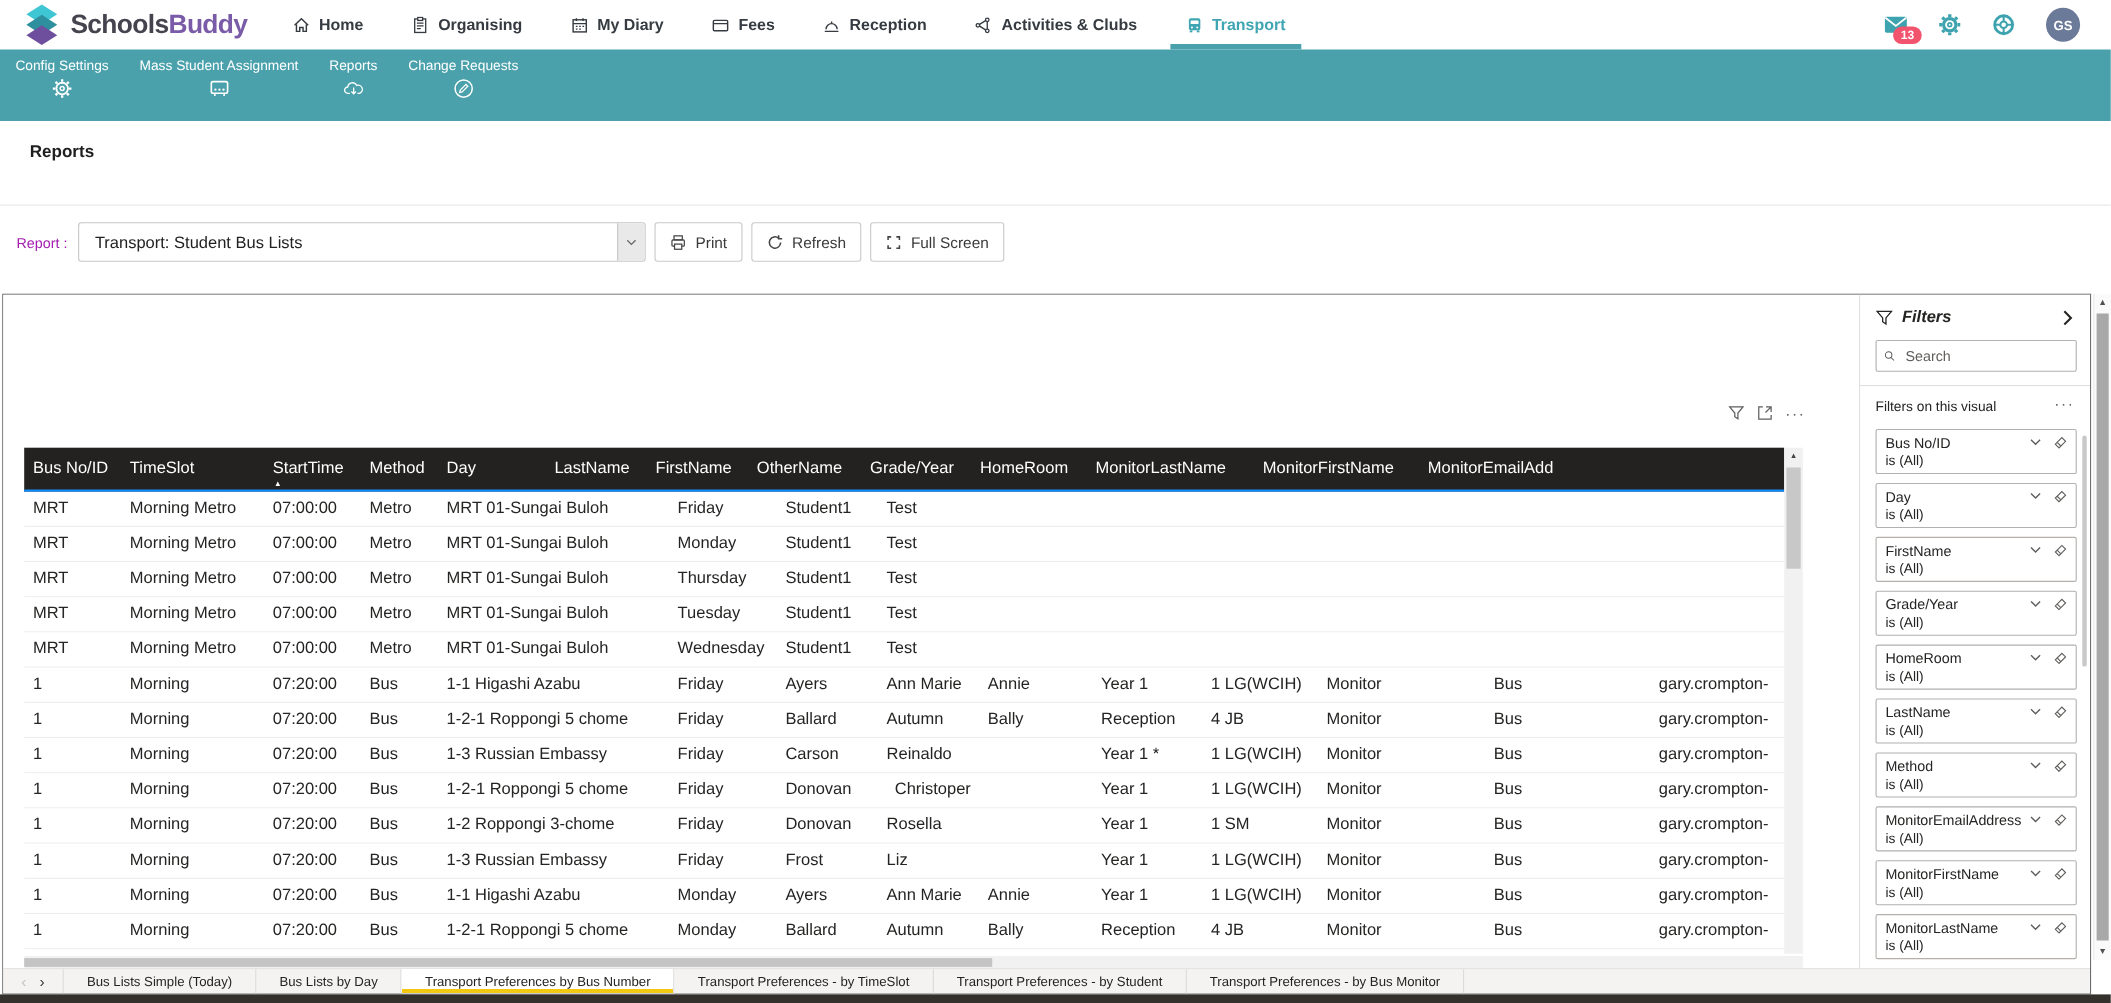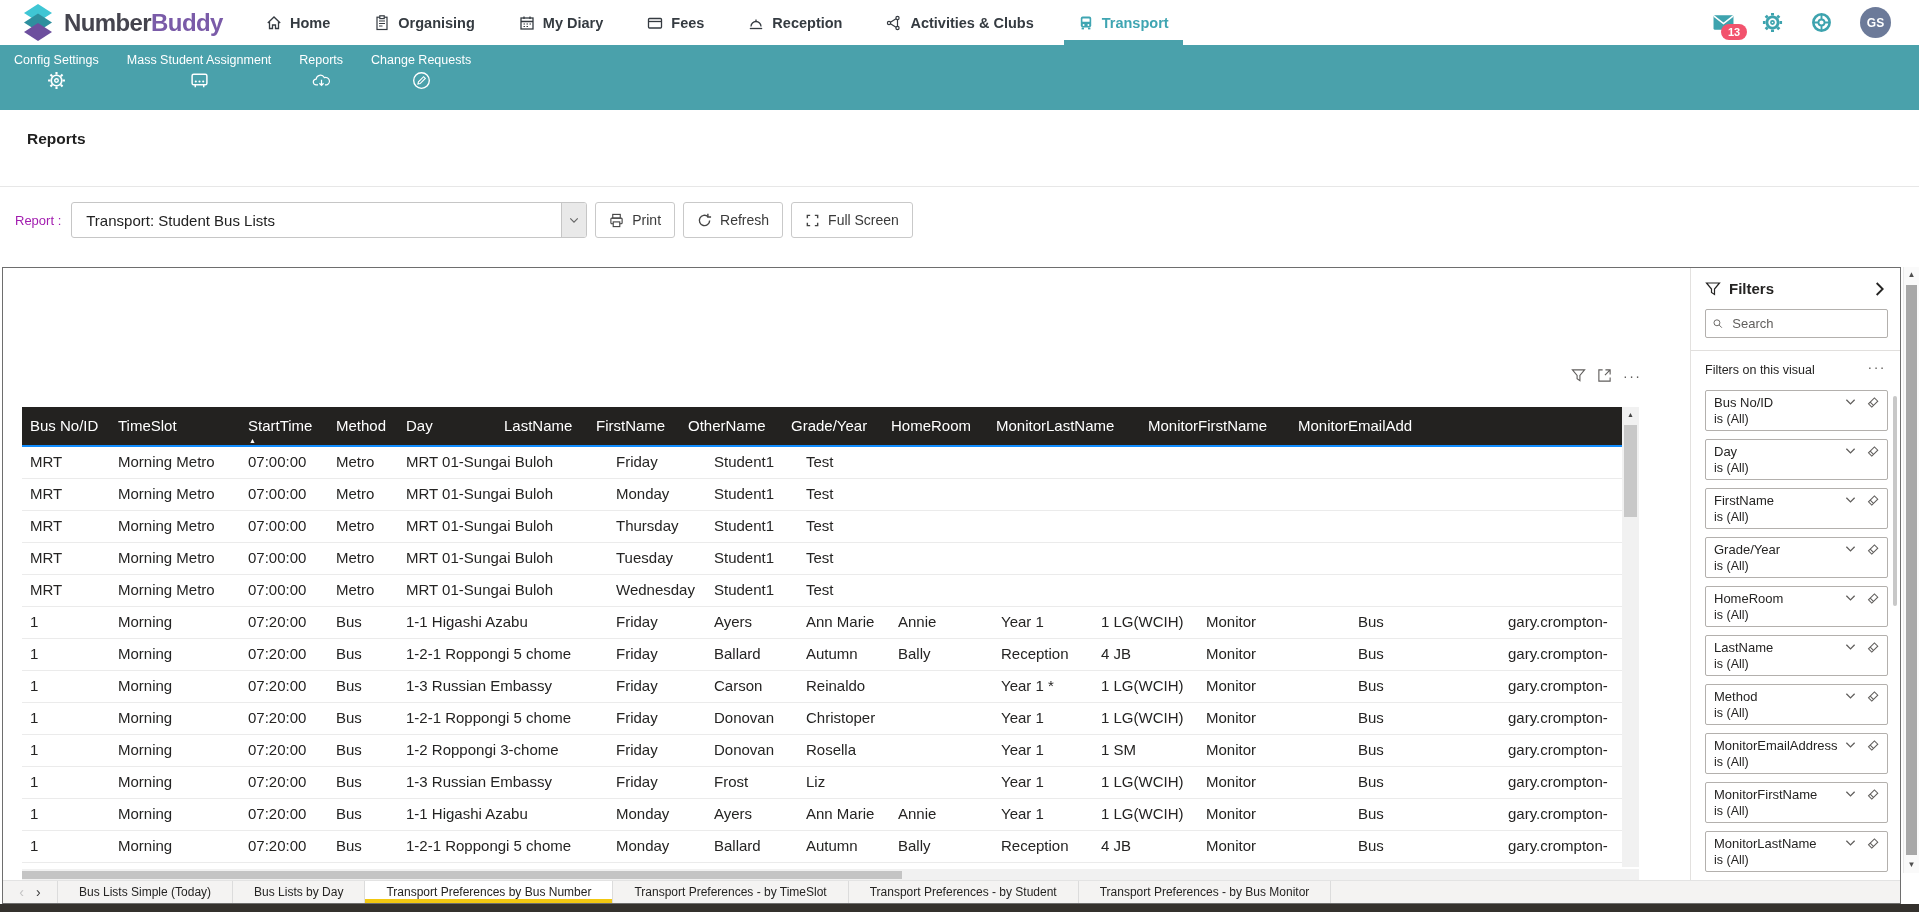--- a/index.html
+++ b/index.html
@@ -69,21 +69,21 @@
   .tbl-vscroll{position:absolute;right:0;top:0;width:17px;height:460px;background:#F1F1F1;}
   .tbl-vscroll .sarrow{display:block;height:16px;text-align:center;font-size:7px;line-height:16px;color:#444;cursor:pointer;}
   .tbl-vscroll .sthumb{position:absolute;left:2px;right:2px;top:18px;height:92px;background:#C8C8C8;cursor:pointer;}
   .hscroll{position:absolute;left:19px;top:601px;width:1617px;height:12px;background:#F1F1F1;}
   .hscroll .hthumb{position:absolute;left:0;top:2px;height:8px;width:880px;background:#C4C4C4;cursor:pointer;}
 
   
   .filters{position:absolute;top:0;bottom:23px;left:1687px;width:210px;border-left:1px solid #E3E1DF;background:#fff;box-sizing:border-box;}
   .fhead{display:flex;align-items:center;padding:12px 12px 0 14px;color:#252423;}
   .fhead .icn{width:16px;height:16px;color:#252423;}
-  .ftitle{font-size:15px;font-weight:bold;margin-left:8px;}
+  .ftitle{font-size:15px;font-weight:bold;margin-left:8px;font-style:italic;}
   .fcollapse{margin-left:auto;width:9px;height:13px;color:#252423;cursor:pointer;}
   .fsearch{margin:12px 12px 0 14px;height:27px;border:1px solid #B3B0AD;border-radius:2px;display:flex;align-items:center;padding:0 6px;gap:7px;}
   .fsearch .icn{width:13px;height:13px;color:#605E5C;}
   .fsearch input{border:0;outline:0;width:100%;font-size:13px;font-family:inherit;color:#252423;background:transparent;}
   .fsearch input::placeholder{color:#605E5C;}
   .fdivider{margin-top:12px;border-bottom:1px solid #E1DFDD;}
   .fsection{display:flex;align-items:flex-start;padding:12px 14px 9px;color:#252423;}
   .fslabel{font-size:12.5px;}
   .fsection .vmore{margin-left:auto;}
   .fcards{padding:4px 12px 0 14px;}
@@ -119,21 +119,21 @@
 
   <header class="topbar">
     <div class="brand">
       <span class="icn brand-icon">
           <svg viewBox="0 0 40 40">
             <polygon points="20,1 34,10 20,19 6,10" fill="#3FC6D4"></polygon>
             <polygon points="20,10.5 34,19.5 20,28.5 6,19.5" fill="#2E8F9E"></polygon>
             <polygon points="20,20 34,29 20,38 6,29" fill="#6D4F9E"></polygon>
           </svg>
         </span>
-      <span class="brand-text"><span>Number</span><span class="buddy">Buddy</span></span>
+      <span class="brand-text"><span>Schools</span><span class="buddy">Buddy</span></span>
     </div>
     <nav class="main-nav" id="mainNav">
         <div class="nav-item">
           <span class="icn">
             <svg viewBox="0 0 16 16" fill="none" stroke="currentColor" stroke-width="1.3">
               <path d="M1.8 8 L8 2 L14.2 8"></path>
               <path d="M3.5 7 V13.5 H6.5 V10 H9.5 V13.5 H12.5 V7"></path>
             </svg>
           </span>
           <span class="nlabel">Home</span>
@@ -477,21 +477,21 @@
               <div class="tcell" style="width: 122px;">gary.crompton-</div>
             </div>
             <div class="trow">
               <div class="tcell" style="width: 88px;">1</div>
               <div class="tcell" style="width: 130px;">Morning</div>
               <div class="tcell" style="width: 88px;">07:20:00</div>
               <div class="tcell" style="width: 70px;">Bus</div>
               <div class="tcell" style="width: 210px;">1-2-1 Roppongi 5 chome</div>
               <div class="tcell" style="width: 98px;">Friday</div>
               <div class="tcell" style="width: 92px;">Donovan</div>
-              <div class="tcell" style="width: 92px;">Christoper</div>
+              <div class="tcell" style="width: 92px; text-align: center;">Christoper</div>
               <div class="tcell" style="width: 103px;"></div>
               <div class="tcell" style="width: 100px;">Year 1</div>
               <div class="tcell" style="width: 105px;">1 LG(WCIH)</div>
               <div class="tcell" style="width: 152px;">Monitor</div>
               <div class="tcell" style="width: 150px;">Bus</div>
               <div class="tcell" style="width: 122px;">gary.crompton-</div>
             </div>
             <div class="trow">
               <div class="tcell" style="width: 88px;">1</div>
               <div class="tcell" style="width: 130px;">Morning</div>

